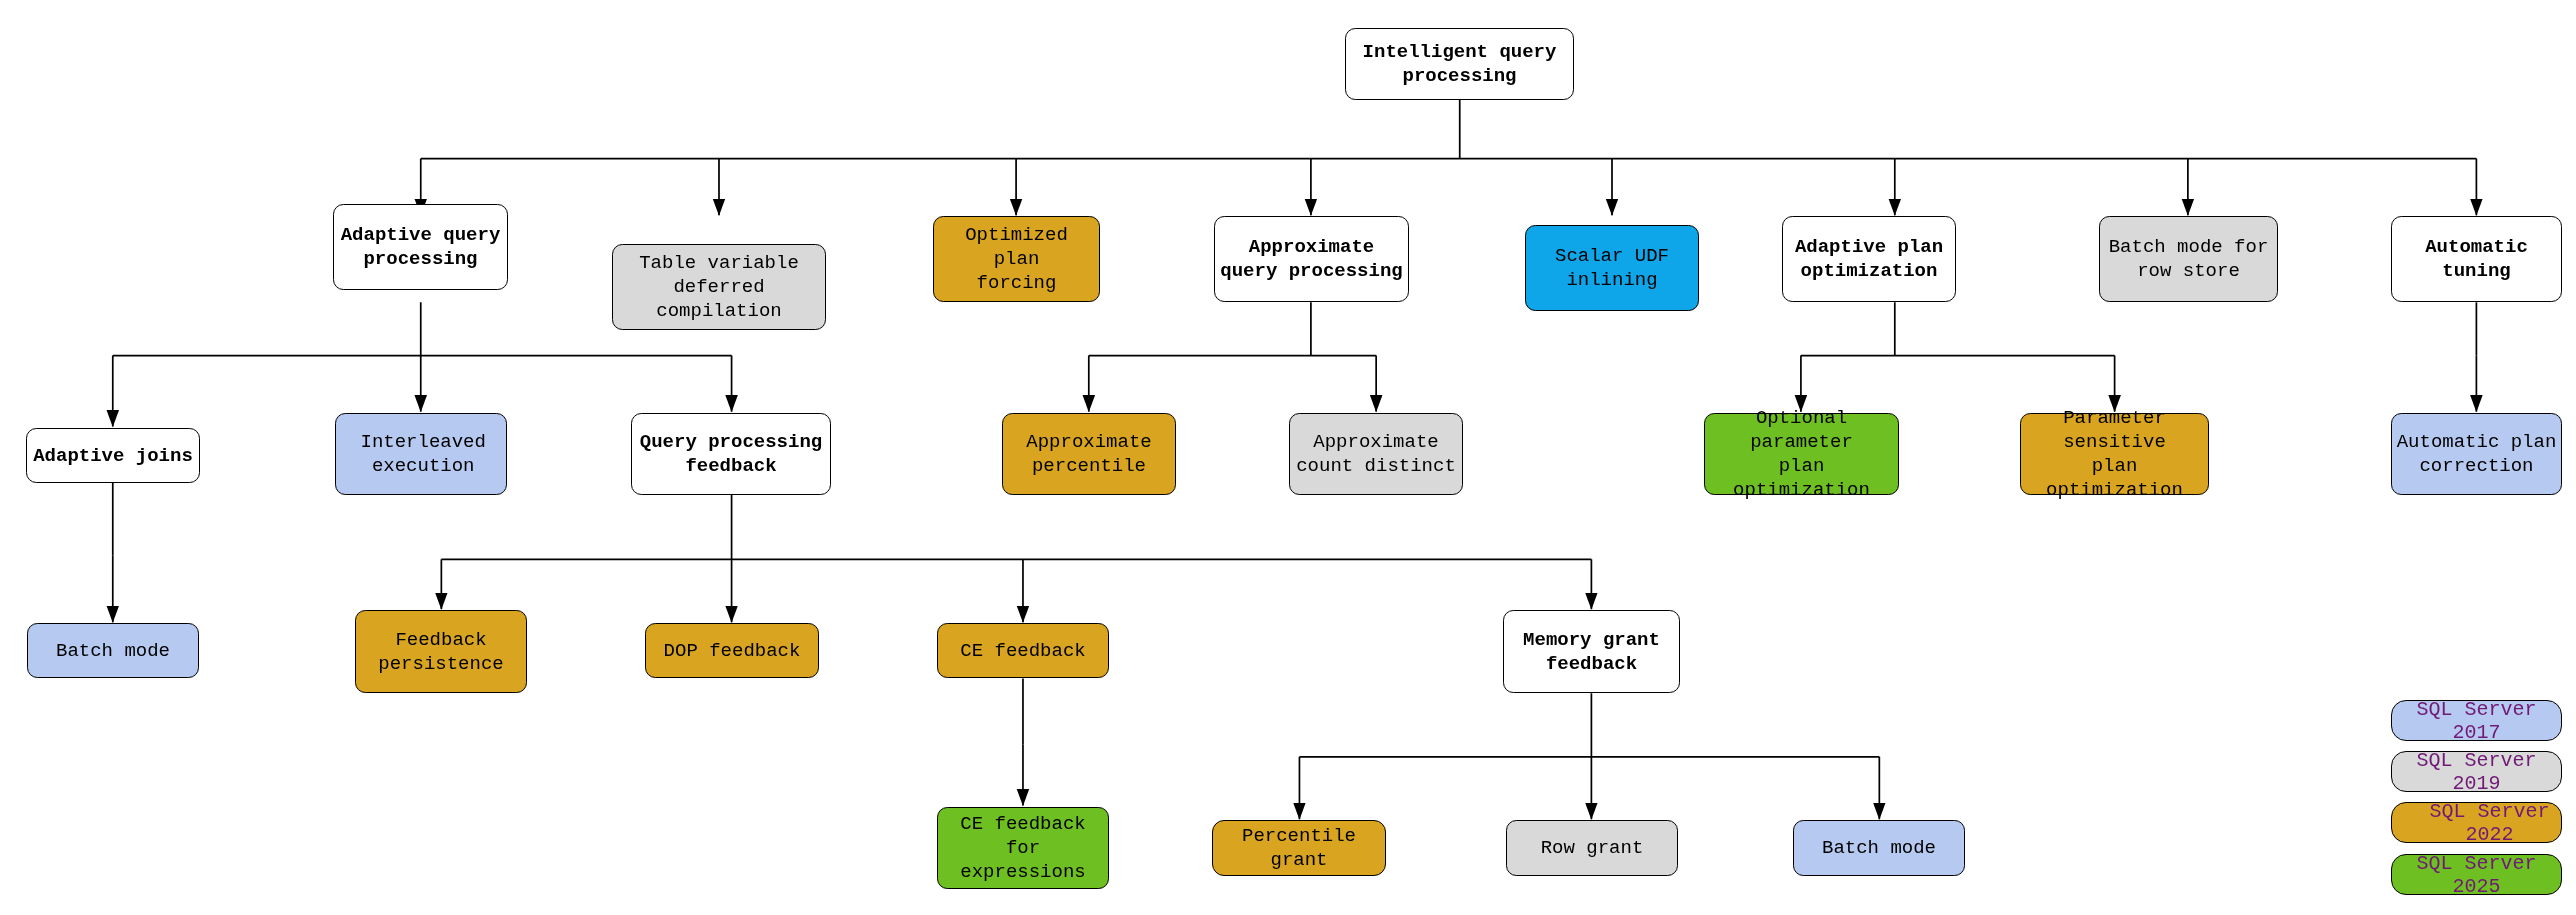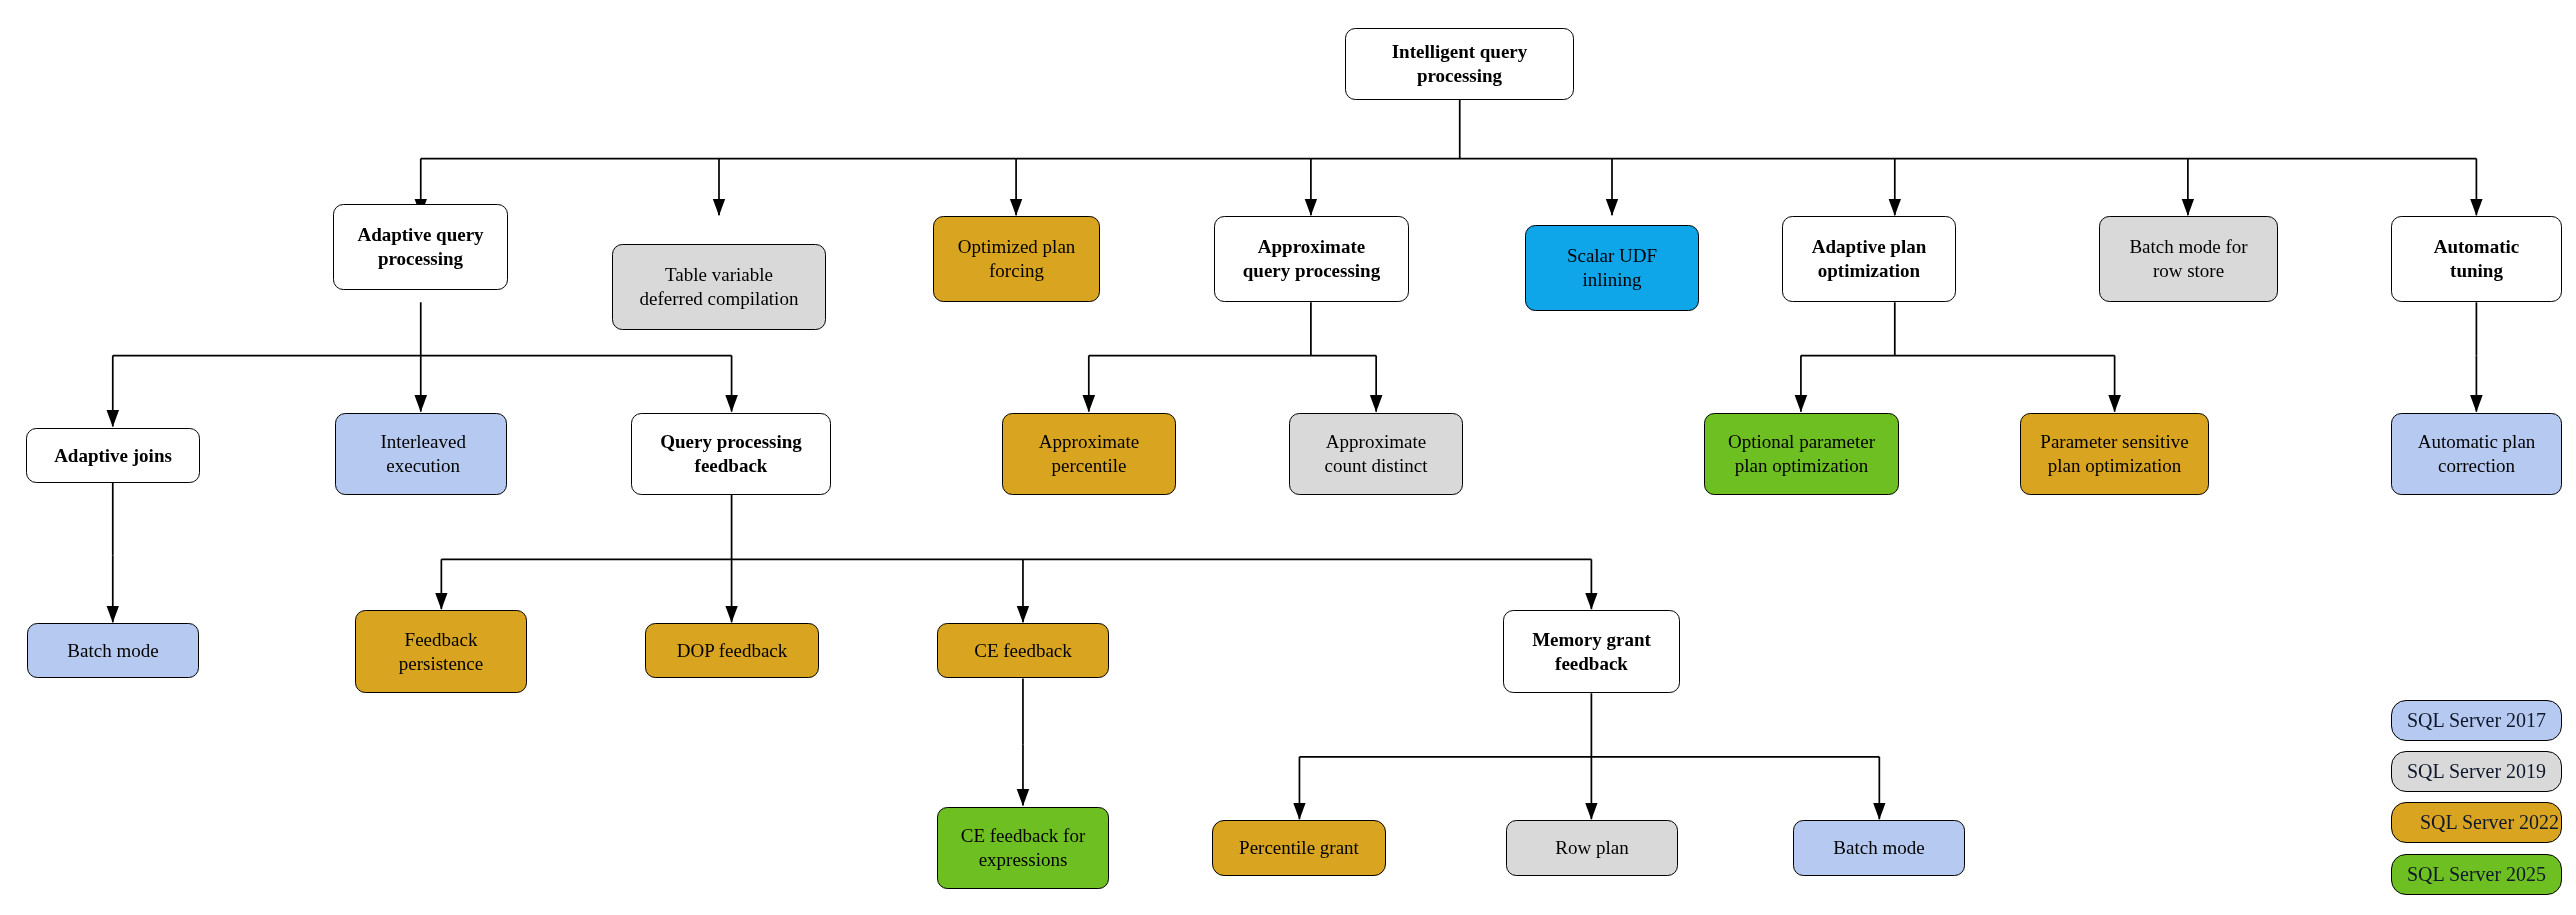--- a/index.html
+++ b/index.html
@@ -1,21 +1,21 @@
 <!DOCTYPE html>
 <html style="font-size:9.2px"><head>
 <meta charset="utf-8">
 <style>
   html, body { margin: 0; padding: 0; background: #ffffff; }
   #canvas {
     position: relative;
     width: 2576px;
     height: 916px;
     background: #ffffff;
-    font-family: Liberation Serif, serif;
+    font-family: Liberation Mono, monospace;
     overflow: hidden;
   }
   #edge-layer {
     position: absolute;
     left: 0; top: 0;
     width: 2576px; height: 916px;
   }
   .node {
     position: absolute;
     box-sizing: border-box;
@@ -35,21 +35,21 @@
   .legend-item {
     position: absolute;
     box-sizing: border-box;
     border: 1.7px solid #000000;
     border-radius: 15px;
     display: flex;
     align-items: center;
     justify-content: center;
     text-align: center;
     font-size: 20px;
-    color: #0f172a;
+    color: #701a75;
   }
 </style>
 </head>
 <body>
 
 <div id="canvas">
   <svg id="edge-layer" viewBox="0 0 4500 1600" xmlns="http://www.w3.org/2000/svg">
     <defs>
       <marker id="arrow" viewBox="0 0 30 24" refX="29" refY="12" markerWidth="30" markerHeight="24" markerUnits="userSpaceOnUse" orient="auto">
         <path d="M0,1 L30,12 L0,23 Z" fill="#000000"></path>
@@ -129,21 +129,21 @@
       <div class="node cat-sql2017" style="background: rgb(182, 201, 240); left: 27px; top: 623px; width: 172px; height: 55px;">Batch mode</div>
       <div class="node cat-sql2022" style="background: rgb(217, 165, 33); left: 355px; top: 610px; width: 172px; height: 83px;">Feedback
 persistence</div>
       <div class="node cat-sql2022" style="background: rgb(217, 165, 33); left: 645px; top: 623px; width: 174px; height: 55px;">DOP feedback</div>
       <div class="node cat-sql2022" style="background: rgb(217, 165, 33); left: 937px; top: 623px; width: 172px; height: 55px;">CE feedback</div>
       <div class="node cat-plain" style="left: 1503px; top: 610px; width: 177px; height: 83px;">Memory grant
 feedback</div>
       <div class="node cat-sql2025" style="background: rgb(110, 192, 34); left: 937px; top: 807px; width: 172px; height: 82px;">CE feedback for
 expressions</div>
       <div class="node cat-sql2022" style="background: rgb(217, 165, 33); left: 1212px; top: 820px; width: 174px; height: 56px; border-radius: 12px;">Percentile grant</div>
-      <div class="node cat-sql2019" style="background: rgb(217, 217, 217); left: 1506px; top: 820px; width: 172px; height: 56px;">Row plan</div>
+      <div class="node cat-sql2019" style="background: rgb(217, 217, 217); left: 1506px; top: 820px; width: 172px; height: 56px;">Row grant</div>
       <div class="node cat-sql2017" style="background: rgb(182, 201, 240); left: 1793px; top: 820px; width: 172px; height: 56px;">Batch mode</div>
     </div>
   <div id="legend-layer">
       <div class="legend-item" style="background: rgb(182, 201, 240); left: 2391px; top: 700px; width: 171px; height: 41px;">SQL Server 2017</div>
       <div class="legend-item" style="background: rgb(217, 217, 217); left: 2391px; top: 751px; width: 171px; height: 41px;">SQL Server 2019</div>
       <div class="legend-item" style="background: rgb(217, 165, 33); left: 2391px; top: 802px; width: 171px; height: 41px; padding-left: 26px;">SQL Server 2022</div>
       <div class="legend-item" style="background: rgb(110, 192, 34); left: 2391px; top: 854px; width: 171px; height: 41px;">SQL Server 2025</div>
     </div>
 </div>
 

